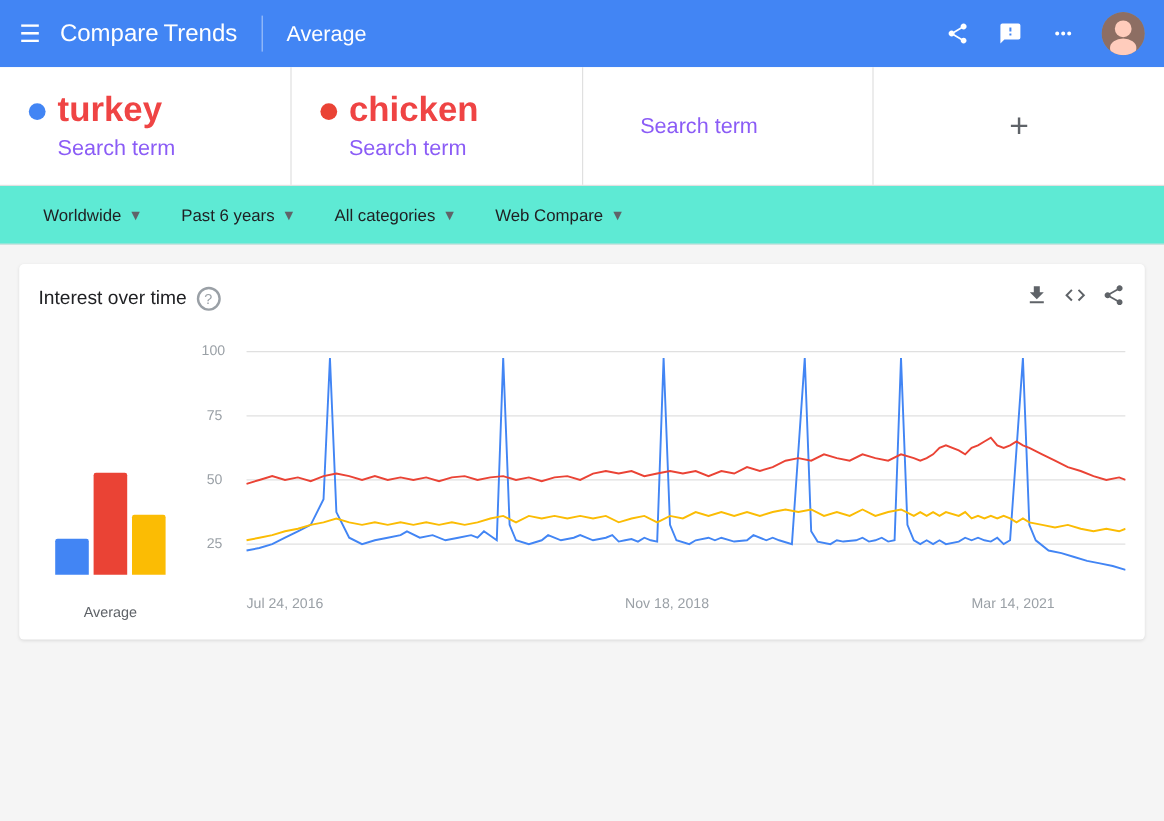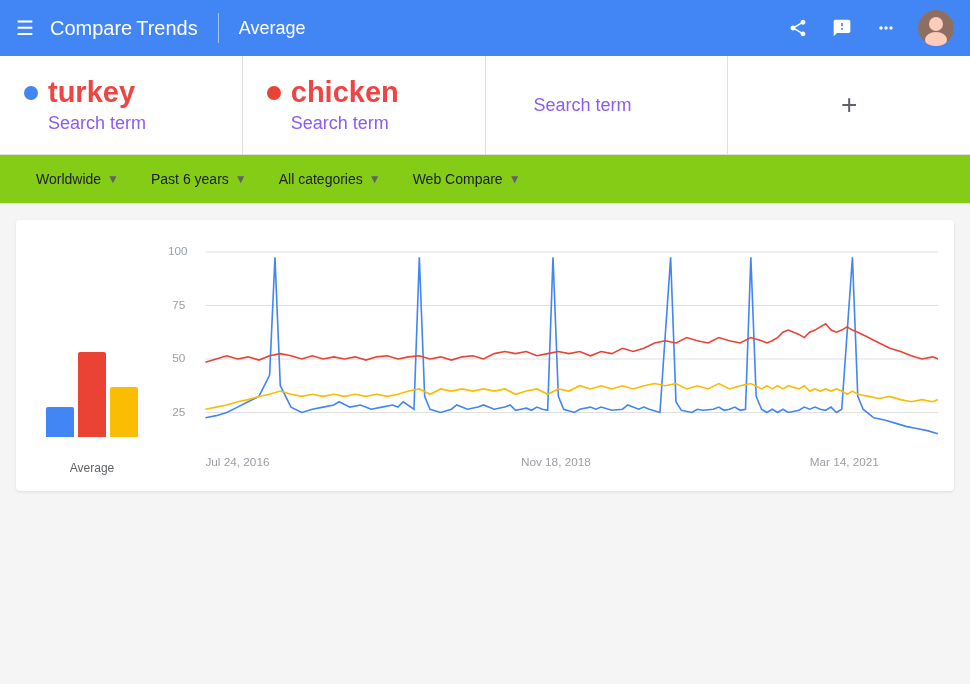--- a/index.html
+++ b/index.html
@@ -41,21 +41,21 @@
     }
     .search-term-cell:last-child { border-right: none; }
     .search-term-top { display: flex; align-items: center; gap: 10px; margin-bottom: 4px; }
     .search-term-dot { width: 14px; height: 14px; border-radius: 50%; flex-shrink: 0; }
     .search-term-name { font-size: 29px; font-weight: 700; color: #ef4444; }
     .search-term-label { font-size: 18px; color: #8b5cf6; margin-left: 24px; }
     .search-term-add { display: flex; align-items: center; justify-content: center; font-size: 28px; color: #5f6368; cursor: pointer; }
 
     
     .filters-row {
-      background: #84cc16;
+      background: #5eead4;
       display: flex;
       align-items: center;
       padding: 8px 24px;
       gap: 8px;
       border-bottom: 1px solid #e0e0e0;
     }
     .filter-btn {
       display: flex;
       align-items: center;
       gap: 6px;
@@ -211,20 +211,45 @@
   </button>
   <button class="filter-btn">
     <span>Web Compare</span>
     <span class="filter-chevron">▼</span>
   </button>
 </div>
 
 <div class="main-content">
   <div class="card">
 
+    <div class="card-header">
+      <div class="card-title-area">
+        <span class="card-title">Interest over time</span>
+        <div class="card-help-icon">
+          <span>?</span>
+        </div>
+      </div>
+      <div class="card-actions">
+        <span class="card-action-icon">
+          <svg width="20" height="20" viewBox="0 0 24 24" fill="#5f6368">
+            <path d="M19 9h-4V3H9v6H5l7 7 7-7zM5 18v2h14v-2H5z"></path>
+          </svg>
+        </span>
+        <span class="card-action-icon">
+          <svg width="20" height="20" viewBox="0 0 24 24" fill="#5f6368">
+            <path d="M9.4 16.6L4.8 12l4.6-4.6L8 6l-6 6 6 6 1.4-1.4zm5.2 0l4.6-4.6-4.6-4.6L16 6l6 6-6 6-1.4-1.4z"></path>
+          </svg>
+        </span>
+        <span class="card-action-icon">
+          <svg width="20" height="20" viewBox="0 0 24 24" fill="#5f6368">
+            <path d="M18 16.08c-.76 0-1.44.3-1.96.77L8.91 12.7c.05-.23.09-.46.09-.7s-.04-.47-.09-.7l7.05-4.11c.54.5 1.25.81 2.04.81 1.66 0 3-1.34 3-3s-1.34-3-3-3-3 1.34-3 3c0 .24.04.47.09.7L8.04 9.81C7.5 9.31 6.79 9 6 9c-1.66 0-3 1.34-3 3s1.34 3 3 3c.79 0 1.5-.31 2.04-.81l7.12 4.16c-.05.21-.08.43-.08.65 0 1.61 1.31 2.92 2.92 2.92 1.61 0 2.92-1.31 2.92-2.92s-1.31-2.92-2.92-2.92z"></path>
+          </svg>
+        </span>
+      </div>
+    </div>
 
     <div class="chart-area">
 
       <div class="chart-avg">
         <div class="avg-bars">
           <div class="avg-bar" style="background:#4285f4; height:30px;"></div>
           <div class="avg-bar" style="background:#ea4335; height:85px;"></div>
           <div class="avg-bar" style="background:#fbbc04; height:50px;"></div>
         </div>
         <span class="avg-label">Average</span>

